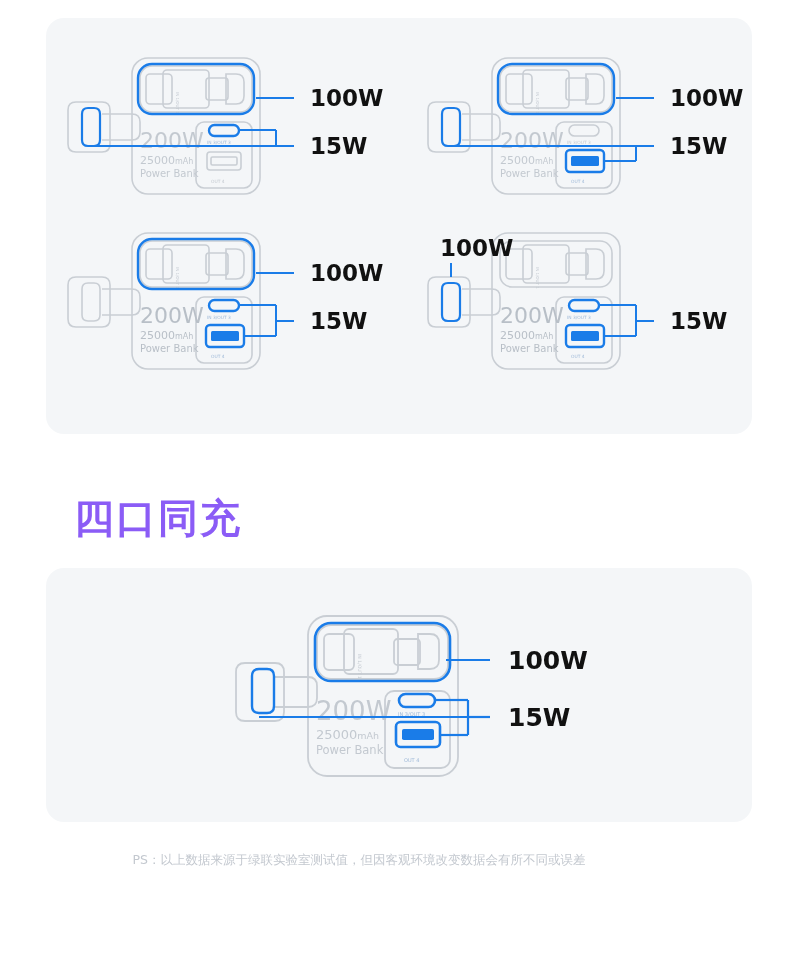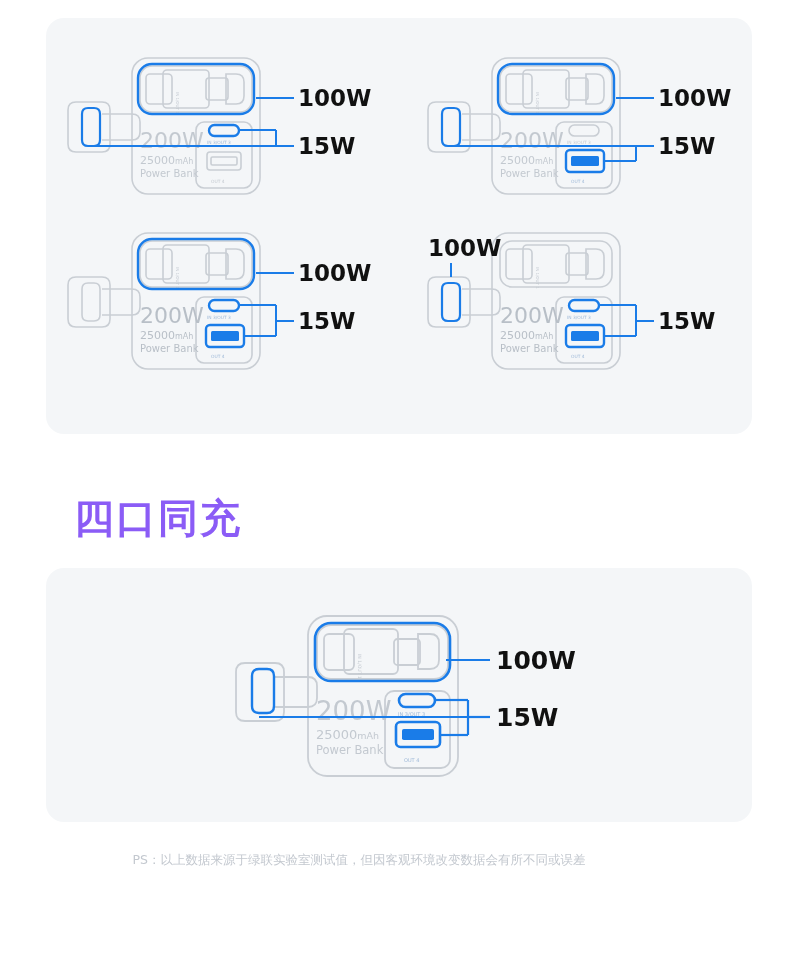--- a/index.html
+++ b/index.html
@@ -78,20 +78,21 @@
     height: 200px;
   }
 
   .wlabel {
     position: absolute;
     font-size: 23px;
     font-weight: bold;
     color: #111111;
     white-space: nowrap;
     font-family: "DejaVu Sans", "Liberation Sans", sans-serif;
+    margin-left: 12px;
   }
   .wlabel.big {
     font-size: 25px;
   }
 </style>
 </head>
 <body>
 
 <div class="panel" id="panel-top"></div>
 

